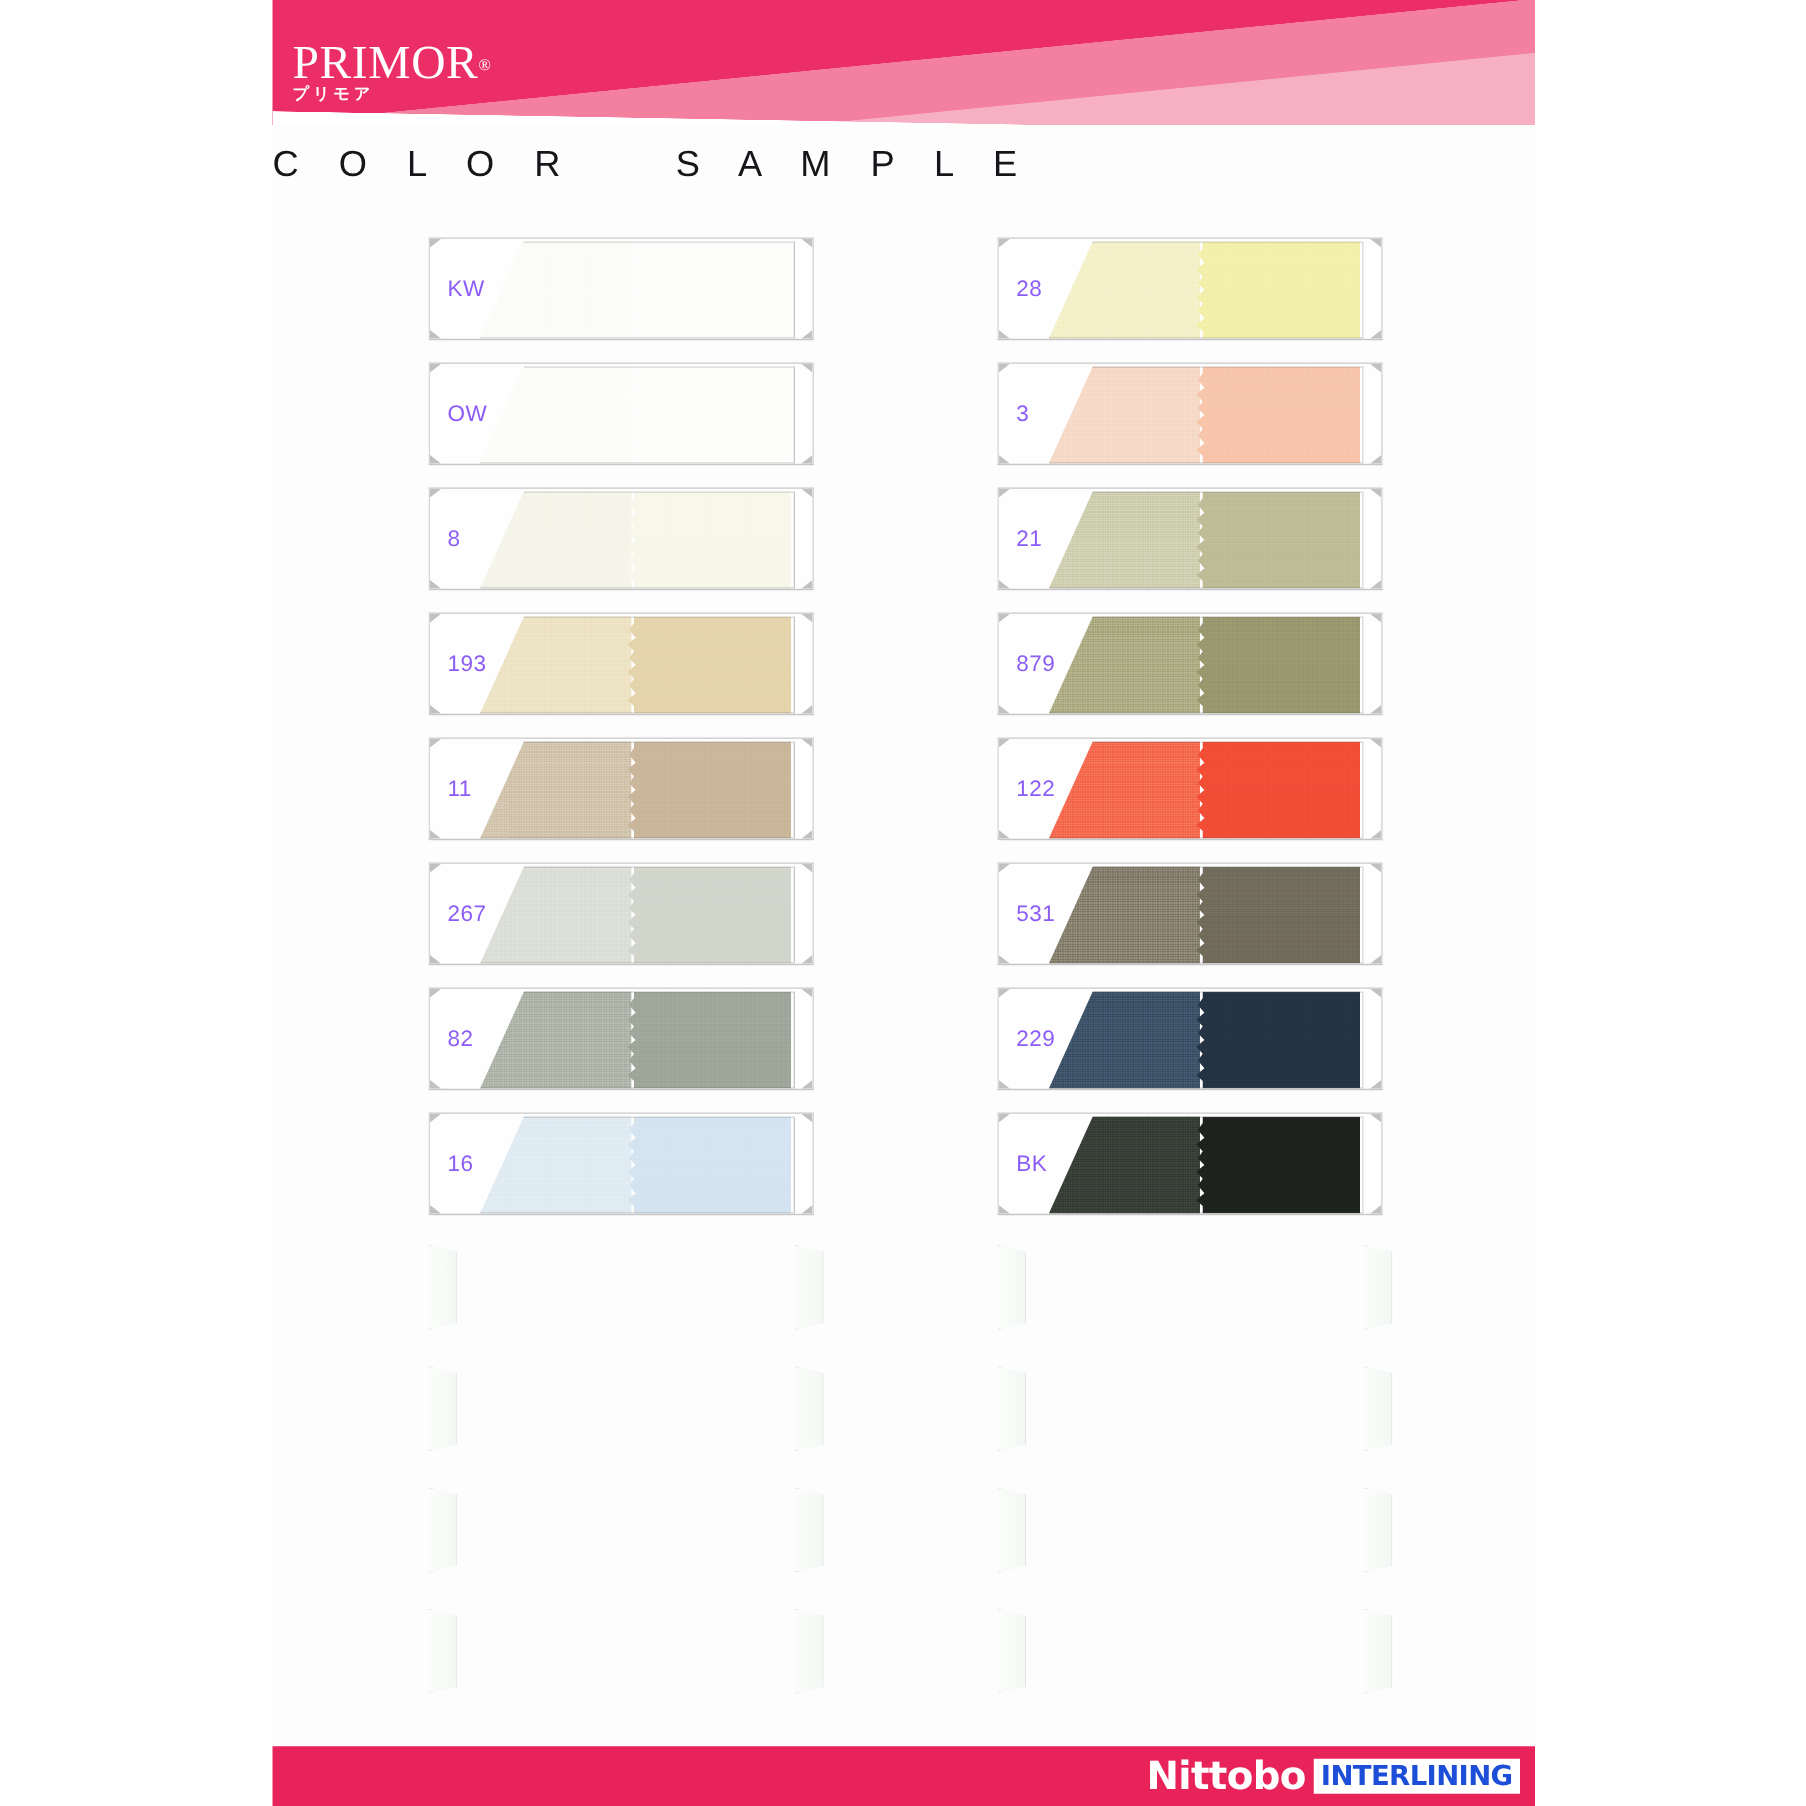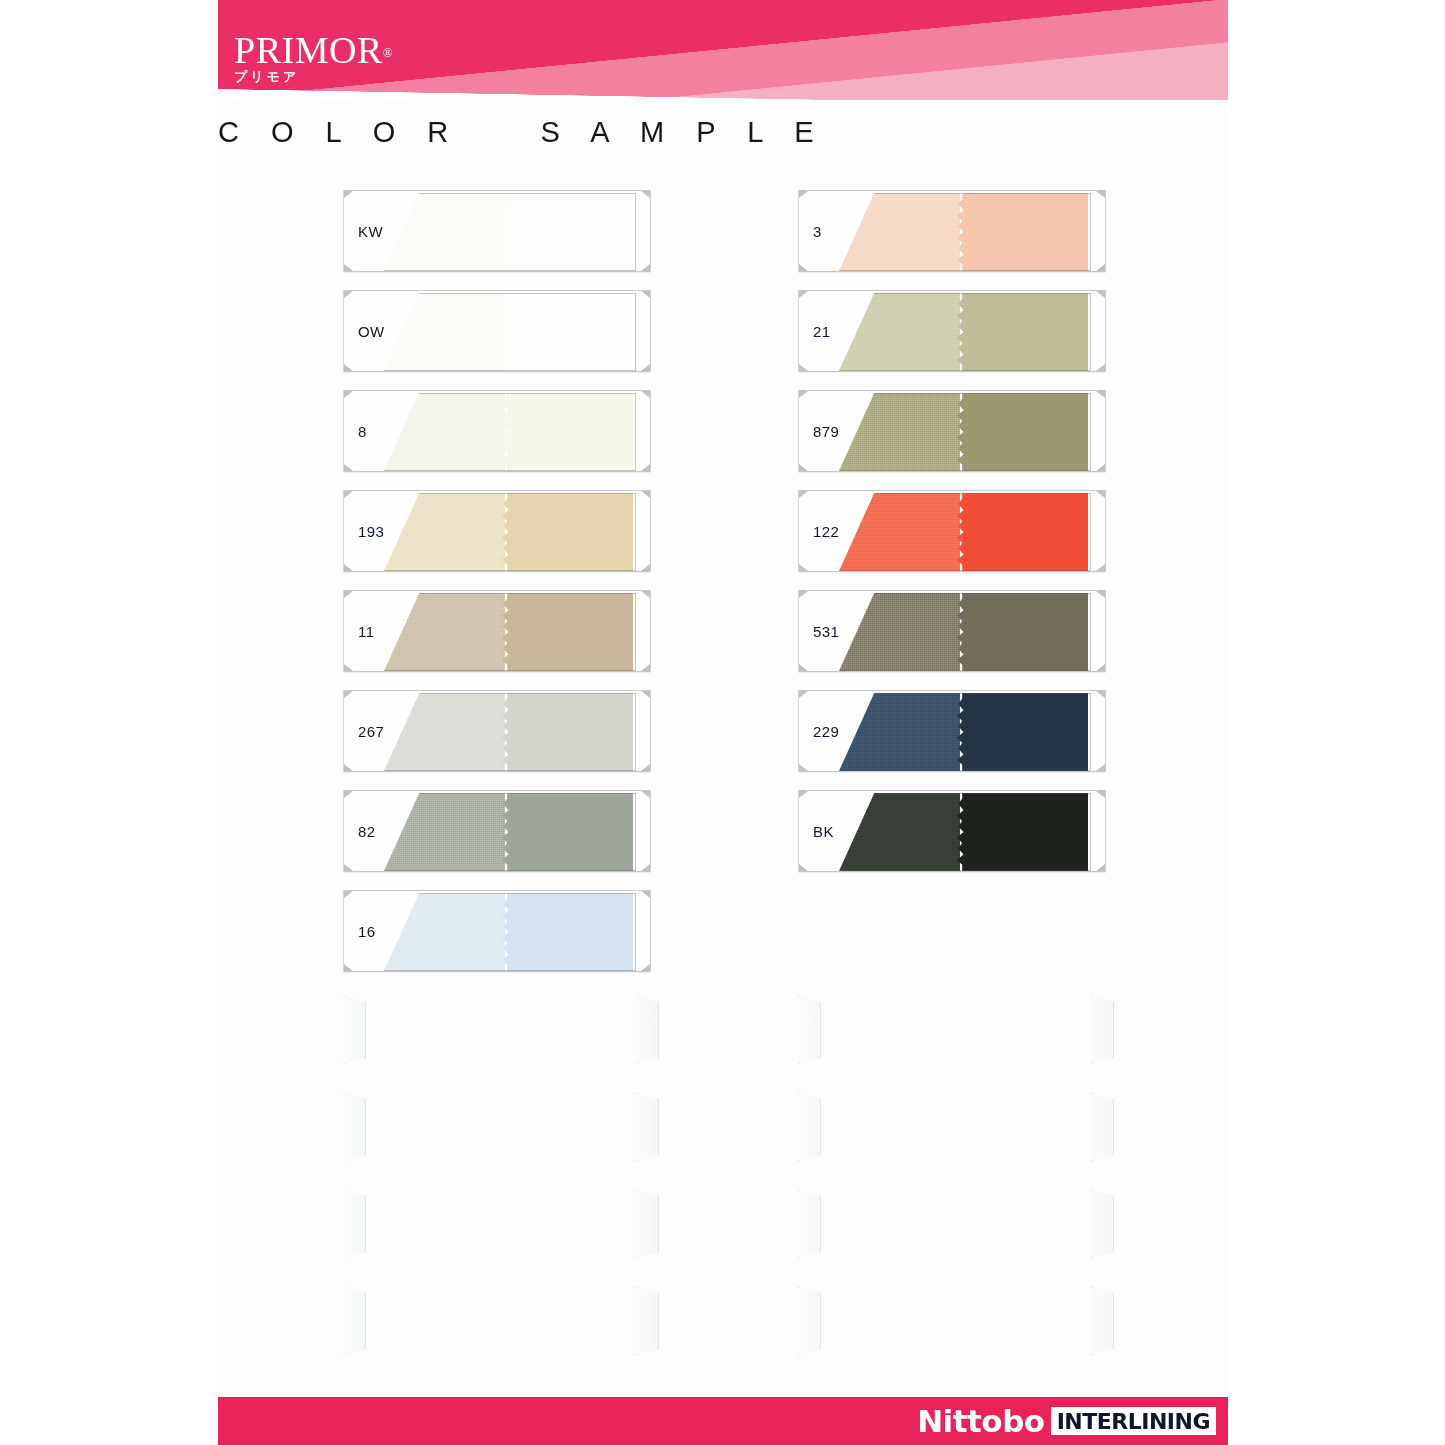--- a/index.html
+++ b/index.html
@@ -163,23 +163,23 @@
   .nick.bl { left: 0;   bottom:0; clip-path: polygon(0 100%,100% 100%,0 0); }
   .nick.tr { right: 0;  top: 0;   clip-path: polygon(100% 0,0 0,100% 100%); }
   .nick.br { right: 0;  bottom:0; clip-path: polygon(100% 100%,0 100%,100% 0); }
 
   .code {
     position: absolute;
     left: 14px;
     top: 50%;
     transform: translateY(-50%);
     font-family: "Liberation Sans", sans-serif;
-    font-size: 15px;
+    font-size: 18px;
     font-weight: 400;
-    color: #0f172a;
+    color: #8b5cf6;
     letter-spacing: .4px;
     z-index: 5;
   }
 
   
   .fabric {
     position: absolute;
     left: 40px;
     top: 2px;
     width: 252px;
@@ -440,20 +440,37 @@
                 </div>
               <div class="half gloss" style="background-color: rgb(211, 227, 240);">
                   <span class="tex"></span>
                 </div>
             </div>
           </div>
         </div>
       </div>
 
       <div class="col col-right">
+        <div class="row">
+          <div class="card">
+            <span class="nick tl"></span>
+            <span class="nick bl"></span>
+            <span class="nick tr"></span>
+            <span class="nick br"></span>
+            <span class="code">28</span>
+            <div class="fabric">
+              <div class="half matte" style="background-color: rgb(243, 240, 198);">
+                  <span class="tex"></span>
+                </div>
+              <div class="half gloss" style="background-color: rgb(244, 239, 168);">
+                  <span class="tex"></span>
+                </div>
+            </div>
+          </div>
+        </div>
         <div class="row">
           <div class="card">
             <span class="nick tl"></span>
             <span class="nick bl"></span>
             <span class="nick tr"></span>
             <span class="nick br"></span>
             <span class="code">3</span>
             <div class="fabric">
               <div class="half matte" style="background-color: rgb(246, 215, 196);">
                   <span class="tex"></span>
@@ -592,18 +609,18 @@
         <span class="tab t1"></span>
         <span class="tab t2"></span>
         <span class="tab t3"></span>
         <span class="tab t4"></span>
       </div>
     </div>
 
     <div class="footer-bar" style="background: rgb(232, 35, 90);">
       <div class="brand">
         <span class="brand-name">Nittobo</span>
-        <span class="brand-tag" style="color: #0f172a;">INTERLINING</span>
+        <span class="brand-tag" style="color: #1d4ed8;">INTERLINING</span>
       </div>
     </div>
 
   </div>
 </div>
 
 </body></html>

